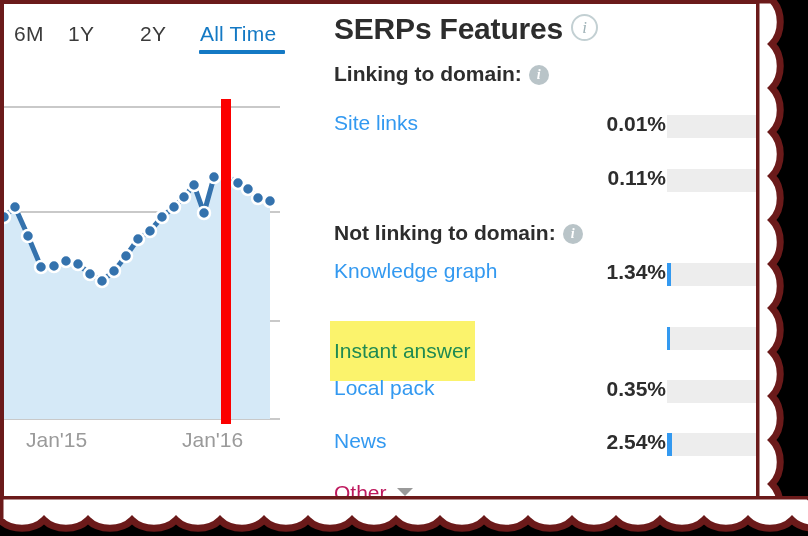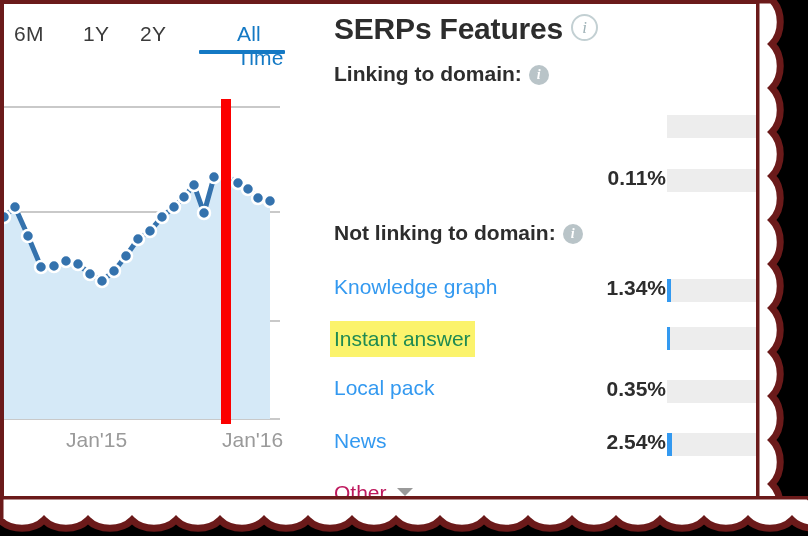--- a/index.html
+++ b/index.html
@@ -41,35 +41,35 @@
   }
   .tabs{
     position:absolute;left:0;top:0;width:300px;height:56px;
   }
   .tab{
     position:absolute;top:18px;
     font-size:21px;color:#3b3b3b;
     letter-spacing:.2px;
     cursor:pointer;
   }
-  .tab.active{color:#1479c4;margin-left:37px;}
+  .tab.active{color:#1479c4;}
   .tab-underline{
     position:absolute;height:4px;background:#1479c4;border-radius:1px;
   }
 
   .plot{
     position:absolute;left:0;top:95px;width:276px;height:325px;
   }
   .plot svg{display:block;}
 
   .xaxis{
     position:absolute;left:0;top:424px;width:276px;height:36px;
   }
   .xlabel{
-    position:absolute;top:0;font-size:21px;color:#9a9a9a;margin-left:40px;
+    position:absolute;top:0;font-size:21px;color:#9a9a9a;
   }
 
   
   .features{
     position:absolute;left:322px;top:0;width:430px;height:409px;
   }
   .panel-title{
     position:absolute;left:8px;top:8px;
     font-size:30px;font-weight:bold;color:#2d2d2d;
     letter-spacing:-.2px;
@@ -98,21 +98,21 @@
     font-style:italic;font-size:14px;font-weight:bold;color:#ffffff;
   }
   .row{position:absolute;left:0;width:430px;height:34px;}
   .row-label{
     position:absolute;left:8px;top:2px;
     font-size:21px;color:#3399f0;
     white-space:nowrap;cursor:pointer;
   }
   .row.highlight .row-label{
     background:#fbf36c;color:#1f8a52;
-    padding:6px 4px;left:4px;top:0px;
+    padding:18px 4px;left:4px;top:0px;
   }
   .row-value{
     position:absolute;left:255px;width:85px;top:3px;
     text-align:right;
     font-size:21px;font-weight:bold;color:#2d2d2d;
   }
   .bar-track{
     position:absolute;left:341px;top:6px;
     width:126px;height:23px;background:#ededed;
   }
@@ -134,21 +134,21 @@
 <body>
 
 <div id="root">
 
   <div class="page">
 
     <div class="chart-panel">
 
       <div class="tabs" id="tabs">
           <div class="tab" style="left: 10px;">6M</div>
-          <div class="tab" style="left: 79px;">1Y</div>
+          <div class="tab" style="left: 64px;">1Y</div>
           <div class="tab" style="left: 136px;">2Y</div>
           <div class="tab active" style="left: 196px;">All Time</div>
           <div class="tab-underline" style="left: 195px; top: 46px; width: 86px;"></div>
         </div>
 
       <div class="plot" id="plot">
           <svg width="276" height="325" viewBox="0 0 276 325">
             <line x1="0" x2="276" y1="8" y2="8" stroke="#c9c9c9" stroke-width="2"></line>
             <line x1="0" x2="276" y1="113" y2="113" stroke="#c9c9c9" stroke-width="2"></line>
             <line x1="0" x2="276" y1="222" y2="222" stroke="#c9c9c9" stroke-width="2"></line>
@@ -192,32 +192,34 @@
 
     <div class="features">
 
       <div class="panel-title">
         <span>SERPs Features</span><span class="title-info">i</span>
       </div>
 
       <div id="groups">
           <div class="group-head" style="top: 58px;"><span>Linking to domain:</span><span class="group-info">i</span></div>
           <div class="row" style="top: 105px;">
+            <div class="row-label">Site links</div>
+            <div class="row-value">0.01%</div>
             <div class="bar-track">
               <div class="bar-fill" style="width: 0px;"></div>
             </div>
           </div>
           <div class="row" style="top: 159px;">
             <div class="row-value">0.11%</div>
             <div class="bar-track">
               <div class="bar-fill" style="width: 0px;"></div>
             </div>
           </div>
           <div class="group-head" style="top: 217px;"><span>Not linking to domain:</span><span class="group-info">i</span></div>
-          <div class="row" style="top: 269px; text-decoration: underline;">
+          <div class="row" style="top: 253px; text-decoration: underline;">
             <div class="row-label">Knowledge graph</div>
             <div class="row-value">1.34%</div>
             <div class="bar-track">
               <div class="bar-fill" style="width: 4px;"></div>
             </div>
           </div>
           <div class="row highlight" style="top: 317px;">
             <div class="row-label">Instant answer</div>
             <div class="bar-track">
               <div class="bar-fill" style="width: 3px;"></div>

